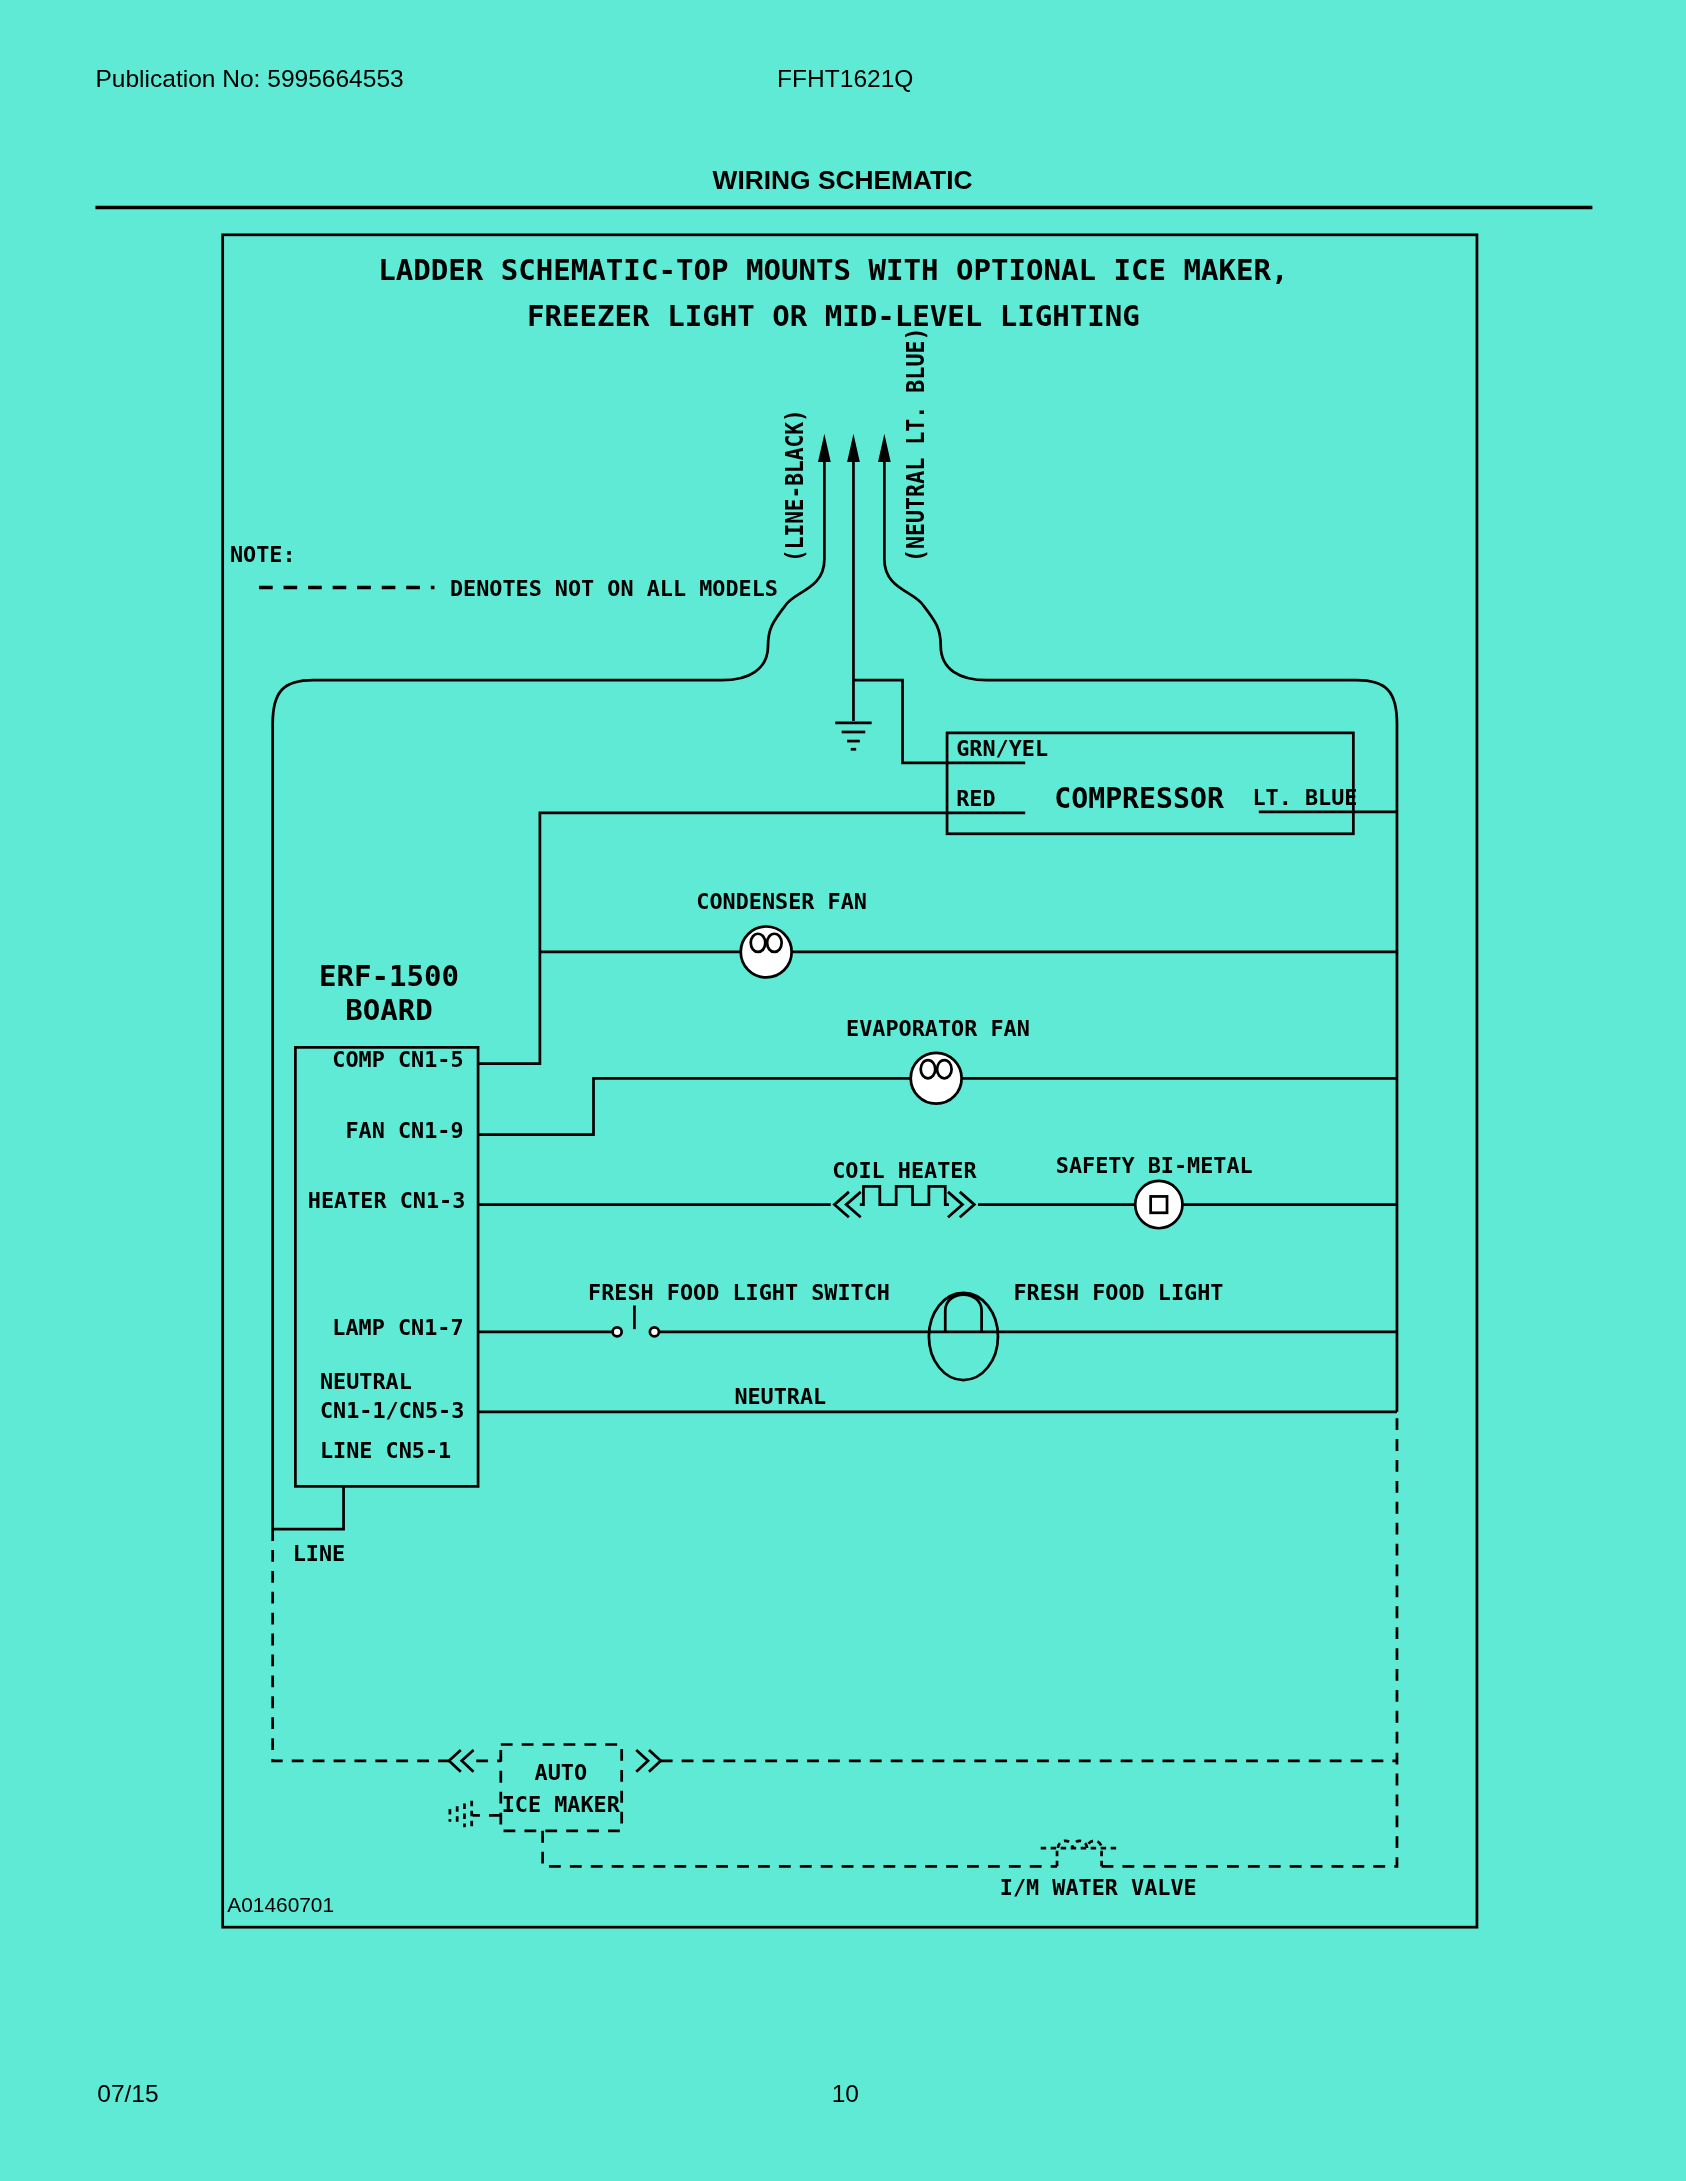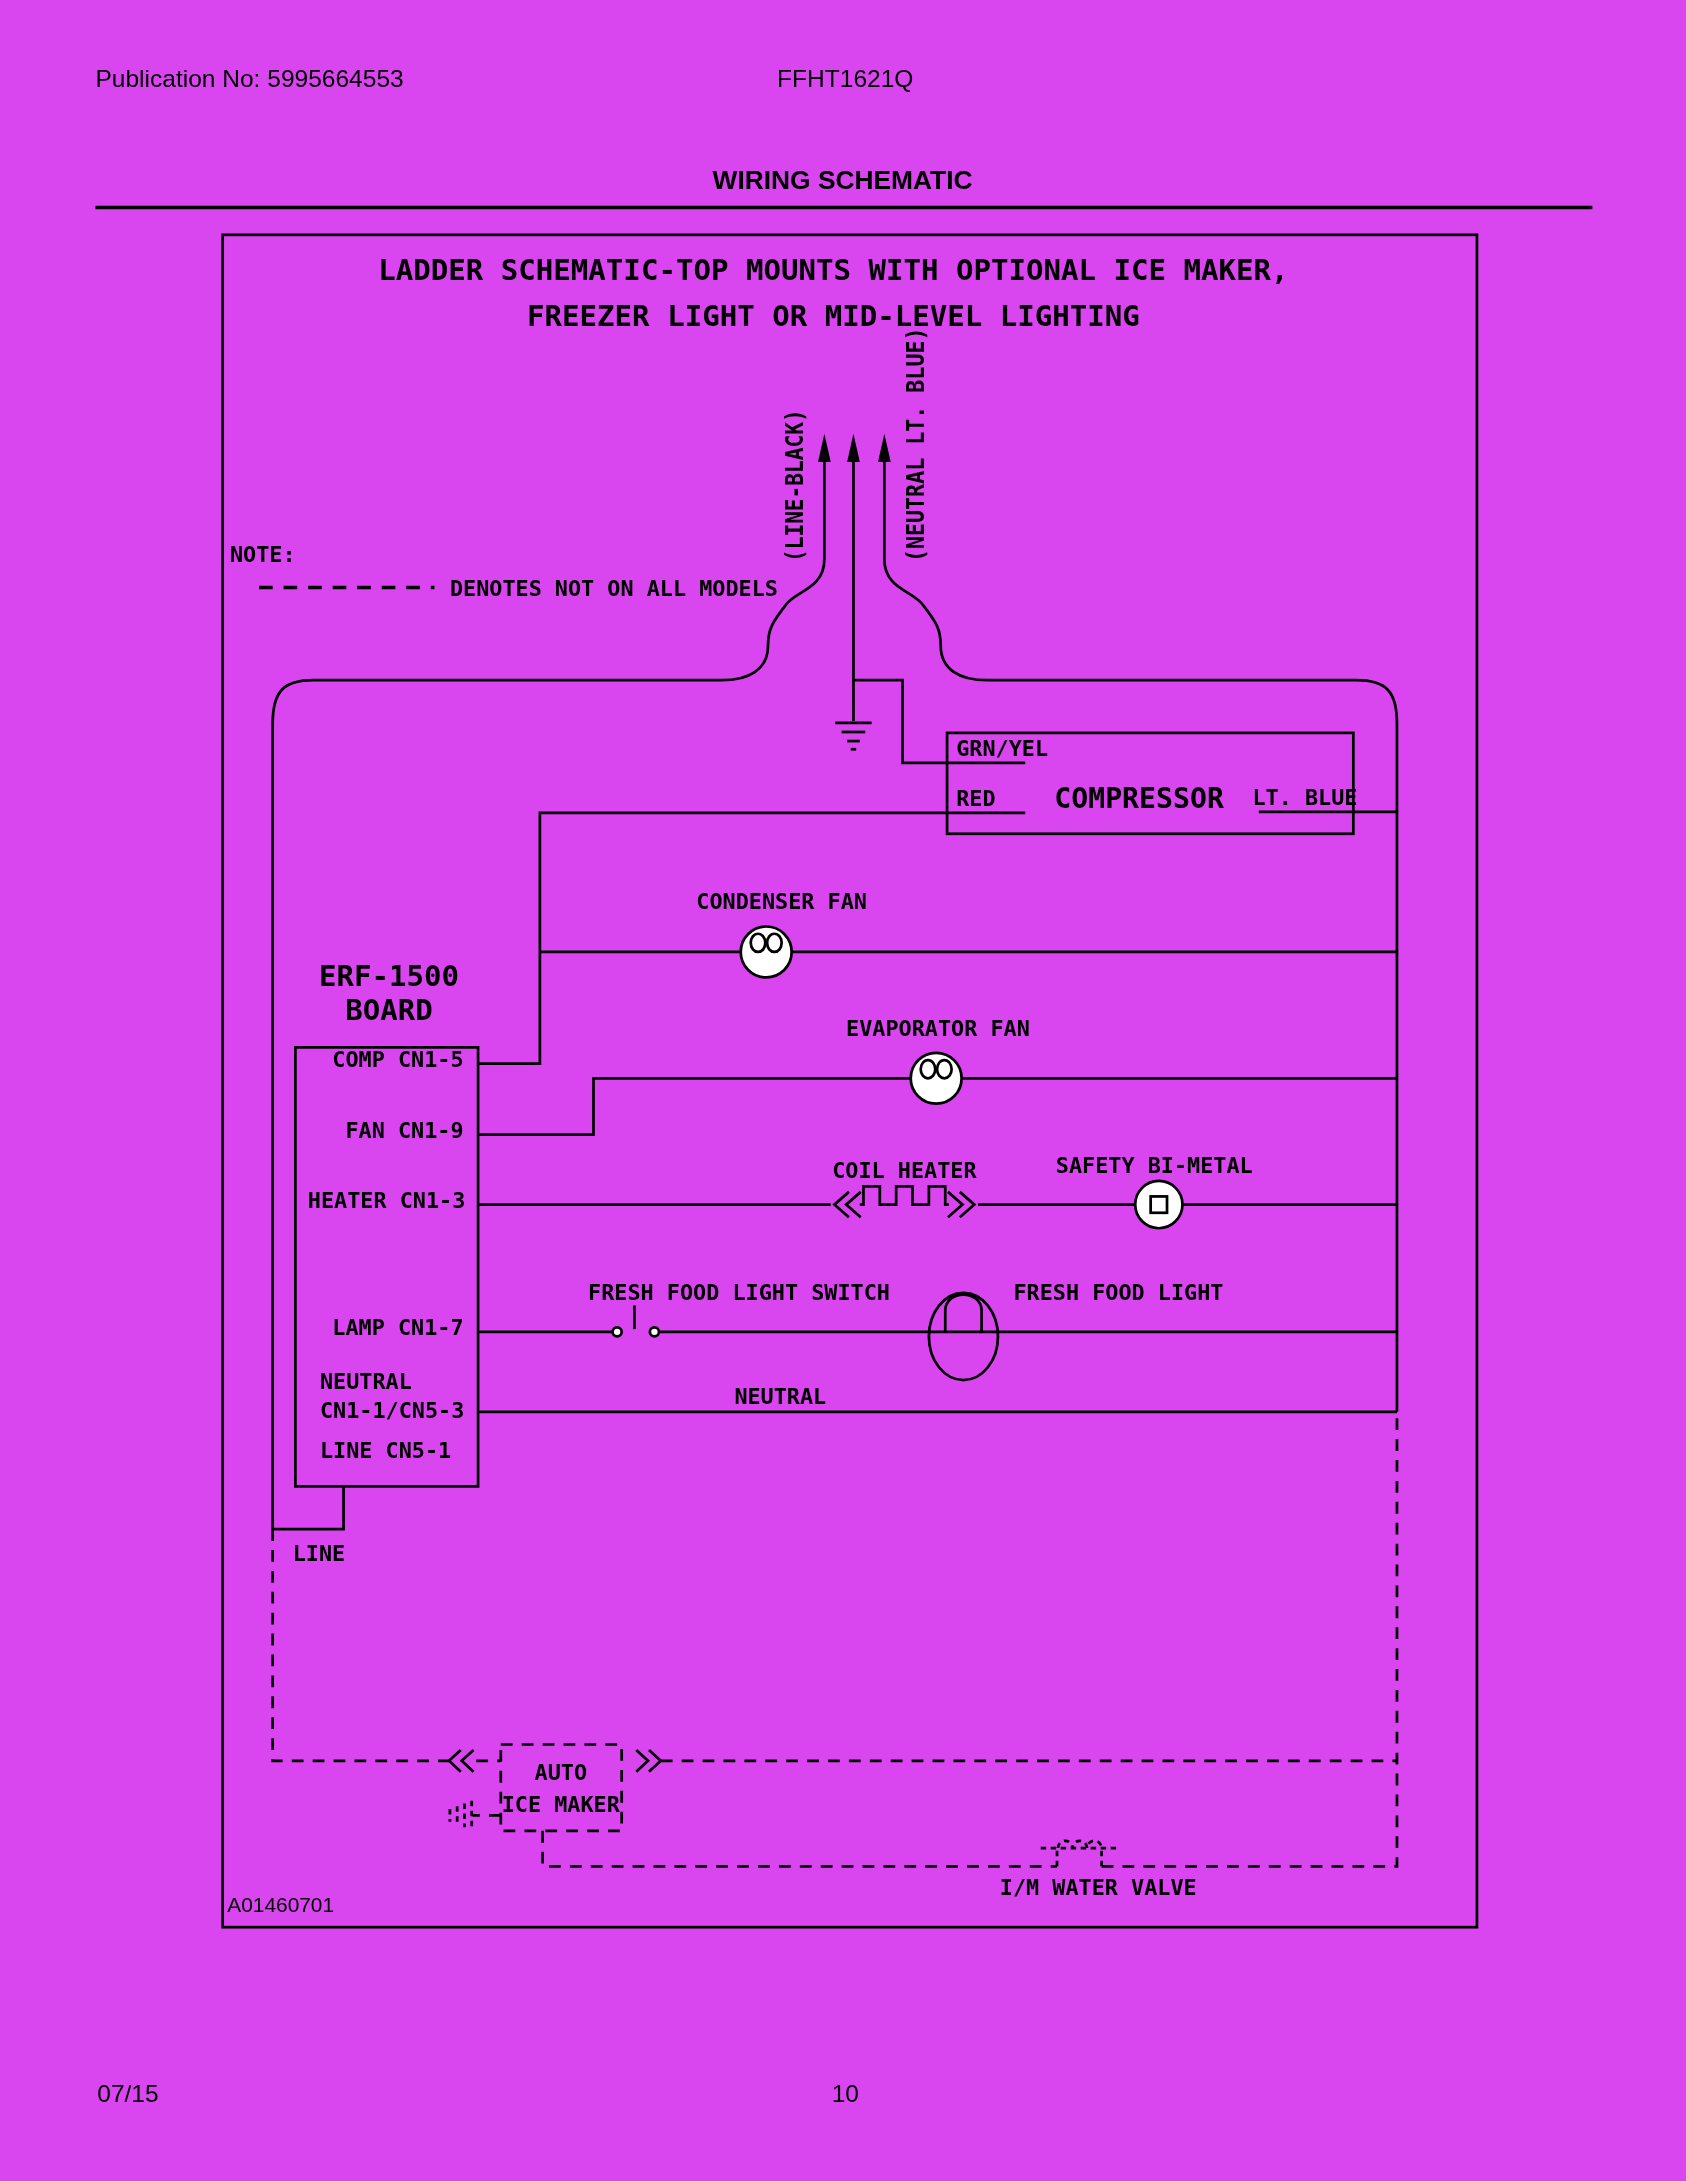--- a/index.html
+++ b/index.html
@@ -1,19 +1,19 @@
 <!DOCTYPE html>
 <html style="font-size:14.5px"><head>
 <meta charset="utf-8">
 <style>
   html,body{margin:0;padding:0;background:#888;}
   .page{
     position:relative;
     width:1686px;height:2182px;
-    background:#d946ef;
+    background:#5eead4;
     font-family:"Liberation Sans", sans-serif;
     overflow:hidden;
   }
   svg{position:absolute;left:0;top:0;}
   .wire{stroke:#000;stroke-width:3;fill:none;}
   .wire-thick{stroke:#000;stroke-width:4;fill:none;}
   .dashed{stroke:#000;stroke-width:3;fill:none;stroke-dasharray:13 10;}
   .dashed-sm{stroke:#000;stroke-width:3;fill:none;stroke-dasharray:6 5;}
   .sym{stroke:#000;stroke-width:3;fill:none;}
   .sym-white{stroke:#000;stroke-width:3;fill:#ffffff;}

